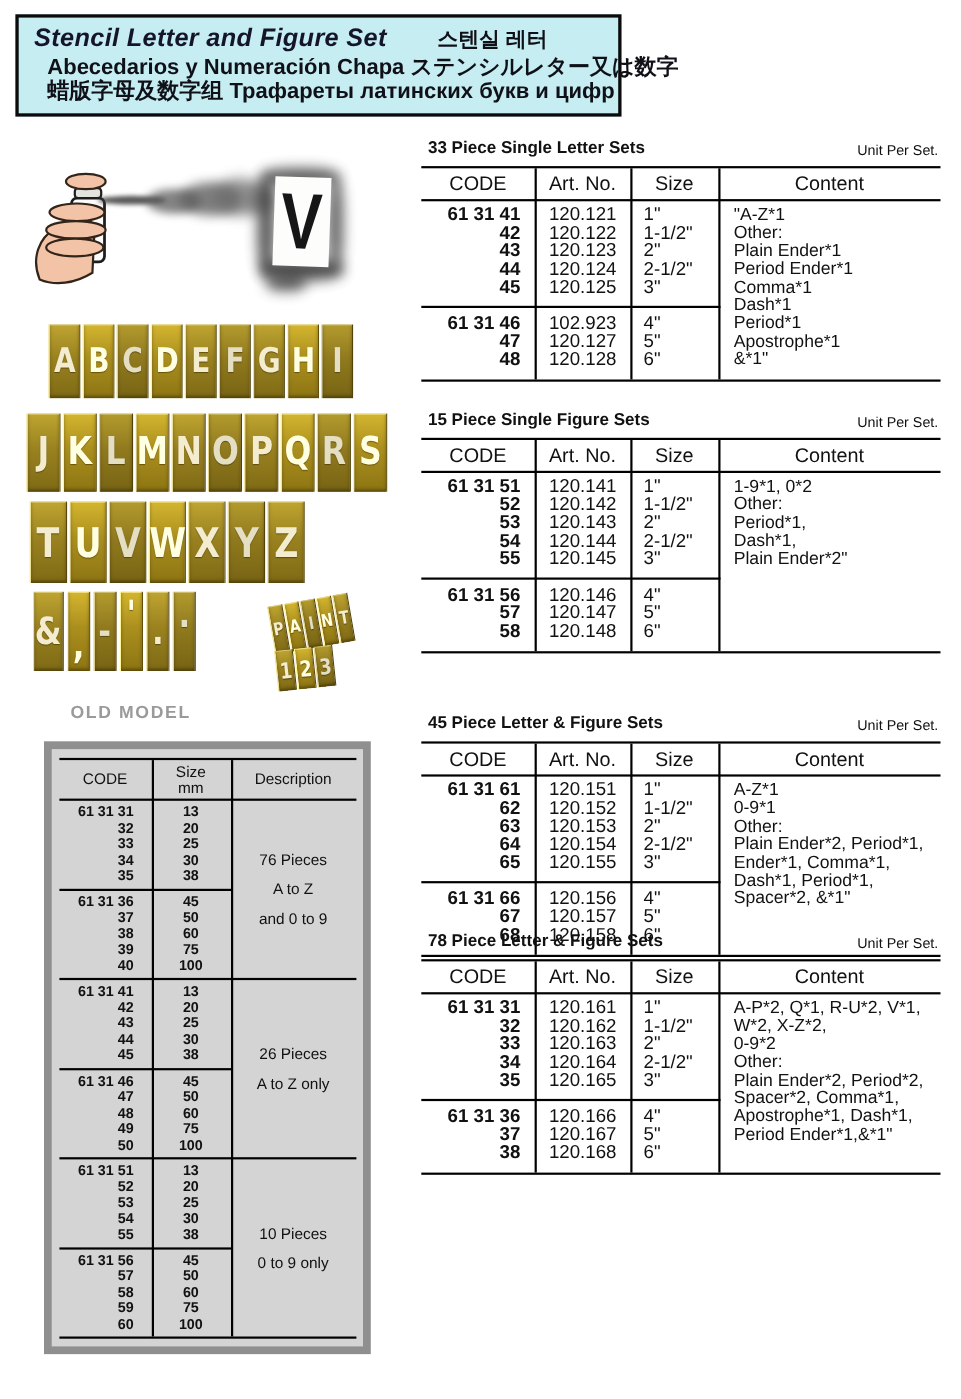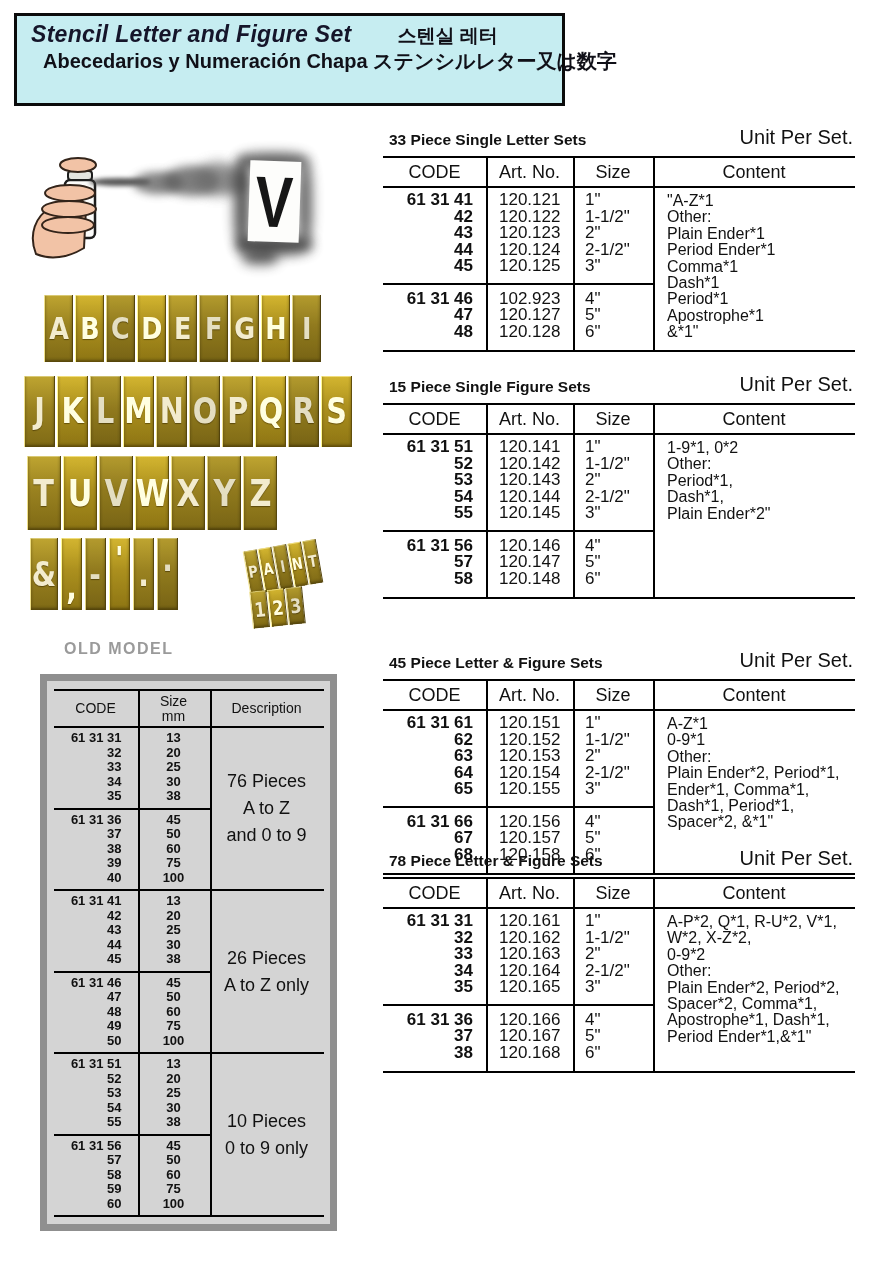--- a/index.html
+++ b/index.html
@@ -56,21 +56,21 @@
   .mini-paint{left:246px;top:545px;transform:rotate(-10deg);}
   .mini-paint .plate{width:14px;height:44px;}
   .mini-123{left:251px;top:589px;transform:rotate(-6deg);}
   .mini-123 .plate{width:17px;height:37px;}
   .mini-123 .plate span{font-size:20px;}
 
   
   .ptable{position:absolute;left:383px;width:472px;}
   .ptitlerow{display:flex;justify-content:space-between;align-items:flex-end;padding:0 2px 0 6px;margin-bottom:7px;text-align:center;}
   .ptitle{font-size:15.5px;font-weight:bold;}
-  .punit{font-size:20px;}
+  .punit{font-size:13px;}
   .pbox{position:relative;border-top:2px solid #000;border-bottom:2px solid #000;}
   .vline{position:absolute;top:0;bottom:0;width:2px;background:#000;}
   .v1{left:103px;} .v2{left:190px;} .v3{left:270px;}
   .phead{display:grid;grid-template-columns:103px 87px 80px 1fr;height:28px;align-items:center;
          text-align:center;font-size:18px;border-bottom:2px solid #000;}
   .pbody{display:flex;align-items:stretch;}
   .pleft{width:272px;box-sizing:border-box;}
   .pgroup{padding:4px 0 8px;}
   .pgroup.gsep{border-top:2px solid #000;padding-top:6px;padding-bottom:10px;}
   .prow{display:grid;grid-template-columns:103px 87px 80px;line-height:16.5px;font-size:17px;}
@@ -89,33 +89,34 @@
           text-align:center;font-size:14px;line-height:15px;border-bottom:2px solid #000;}
   .omsection{display:flex;align-items:stretch;}
   .omsection.ssep{border-top:2px solid #000;}
   .omleft{width:156px;}
   .omgroup{padding:3px 0 4px;}
   .omgroup.gsep{border-top:2px solid #000;}
   .omrow{display:grid;grid-template-columns:84px 72px;line-height:14.5px;font-size:13px;font-weight:bold;}
   .om-code{text-align:right;padding-right:16px;}
   .om-size{text-align:center;}
   .omdesc{flex:1;display:flex;flex-direction:column;justify-content:center;text-align:center;
-          font-size:18px;line-height:27px;}
+          font-size:14px;line-height:27px;}
 </style>
 </head>
 <body>
 
 <div id="page">
 
   <div class="header-box">
     <div class="hb-titlerow">
       <span class="hb-title">Stencil Letter and Figure Set</span>
       <span class="hb-korean">스텐실 레터</span>
     </div>
     <div class="hb-sub">Abecedarios y Numeración Chapa   ステンシルレター又は数字</div>
+    <div class="hb-sub">蜡版字母及数字组 Трафареты латинских букв и цифр</div>
   </div>
 
   <svg width="200" height="120" viewBox="0 0 200 120" style="position:absolute;left:20px;top:150px">
     <rect x="45" y="30" width="30" height="58" rx="5" fill="#fcfcfa" stroke="#1d1d1d" stroke-width="2.5"></rect>
     <rect x="48" y="21" width="24" height="9" rx="3" fill="#e4e4de" stroke="#1d1d1d" stroke-width="2"></rect>
     <rect x="54" y="10" width="11" height="12" rx="2" fill="#1a1a1a"></rect>
     <g fill="#f2c3a6" stroke="#33241a" stroke-width="2">
       <path d="M16,104 C8,84 16,66 30,58 L44,48 C50,43 58,44 62,50 L66,58 L64,98 C48,108 30,110 16,104 Z"></path>
       <ellipse cx="58" cy="15" rx="18" ry="7"></ellipse>
       <ellipse cx="50" cy="43" rx="25" ry="8"></ellipse>

